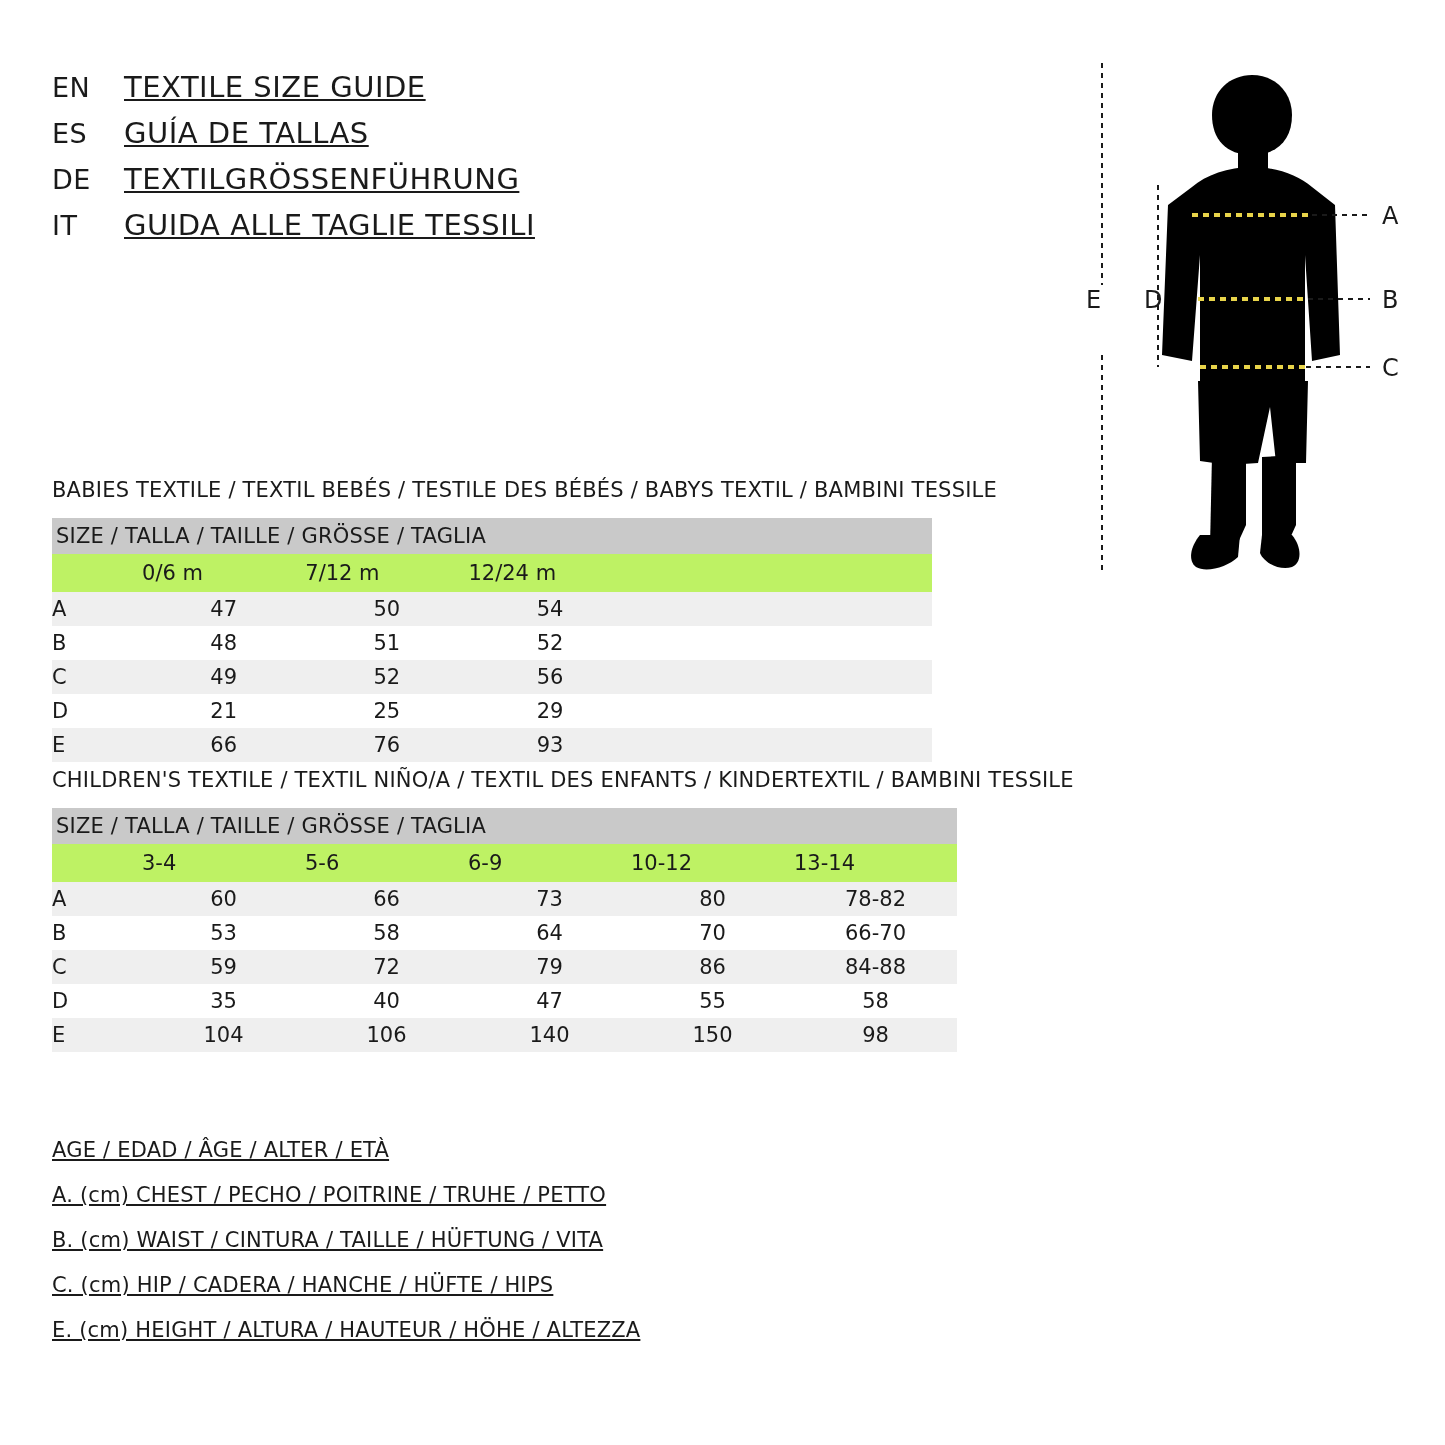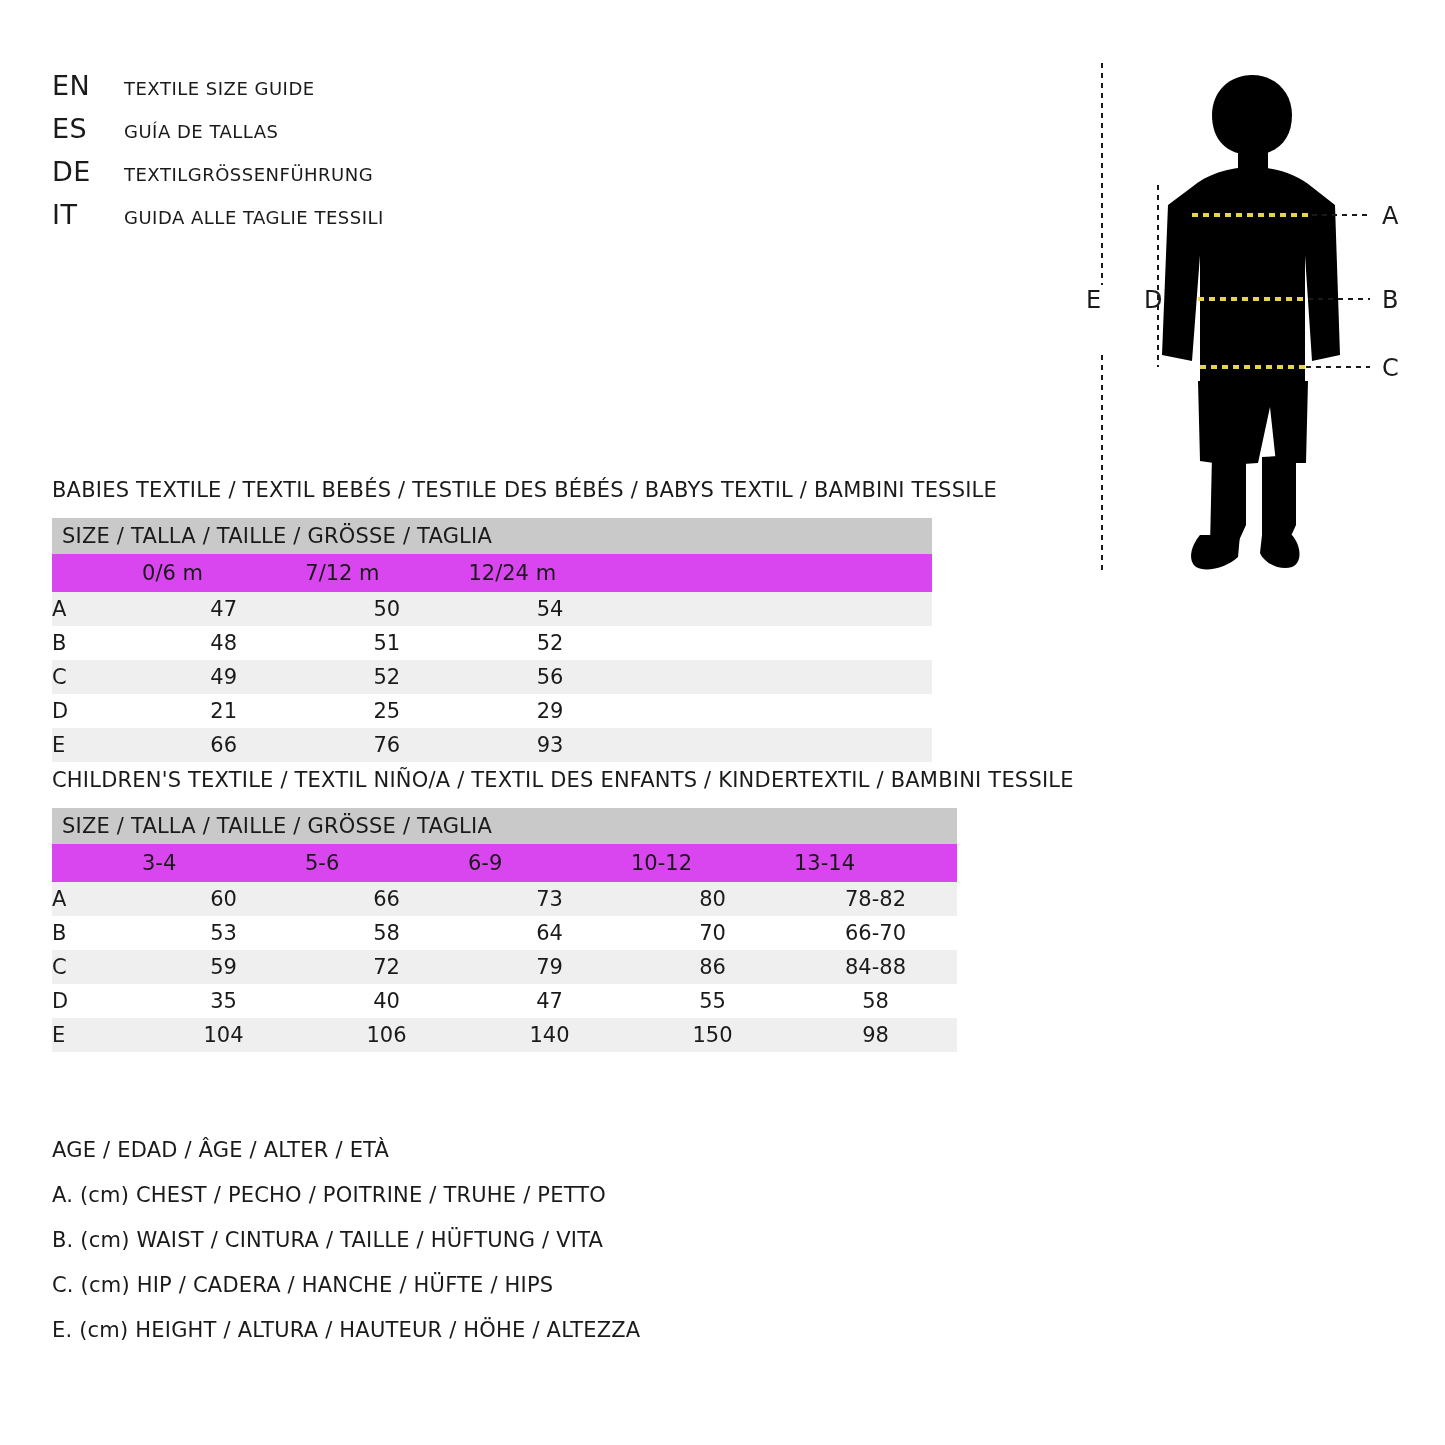--- a/index.html
+++ b/index.html
@@ -33,23 +33,24 @@
     align-items: baseline;
     margin-bottom: 12px;
   }
   .title-lang {
     width: 72px;
     font-size: 27px;
     letter-spacing: 0.5px;
     color: #1a1a1a;
   }
   .title-text {
-    font-size: 18px;
+    font-size: 29px;
     letter-spacing: 0.5px;
     color: #1a1a1a;
+    text-decoration: underline;
   }
 
   
   .section {
     position: absolute;
     left: 52px;
     width: 880px;
   }
   .section-heading {
     font-size: 21px;
@@ -66,26 +67,26 @@
   table.size-table td {
     font-size: 21px;
     color: #1a1a1a;
     padding: 0;
     height: 34px;
     vertical-align: middle;
   }
   tr.header-row td {
     background: #c9c9c9;
     font-size: 21px;
-    padding-left: 10px;
+    padding-left: 4px;
     height: 36px;
     letter-spacing: 0.2px;
   }
   tr.subheader-row td {
-    background: #d946ef;
+    background: #bef264;
     height: 38px;
   }
   tr.data-row.shade td {
     background: #efefef;
   }
   tr.data-row td {
     background: #ffffff;
   }
   .cell-label {
     padding-left: 10px;
@@ -116,20 +117,21 @@
     left: 52px;
     top: 1138px;
     width: 800px;
   }
   .legend-line {
     font-size: 21px;
     letter-spacing: 0.2px;
     color: #1a1a1a;
     margin-bottom: 21px;
     white-space: nowrap;
+    text-decoration: underline;
   }
 
   
   .figure {
     position: absolute;
     left: 1040px;
     top: 55px;
     width: 390px;
     height: 520px;
   }

